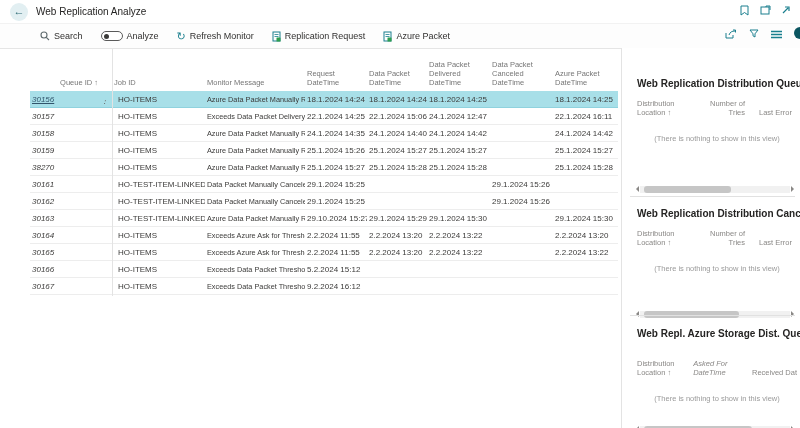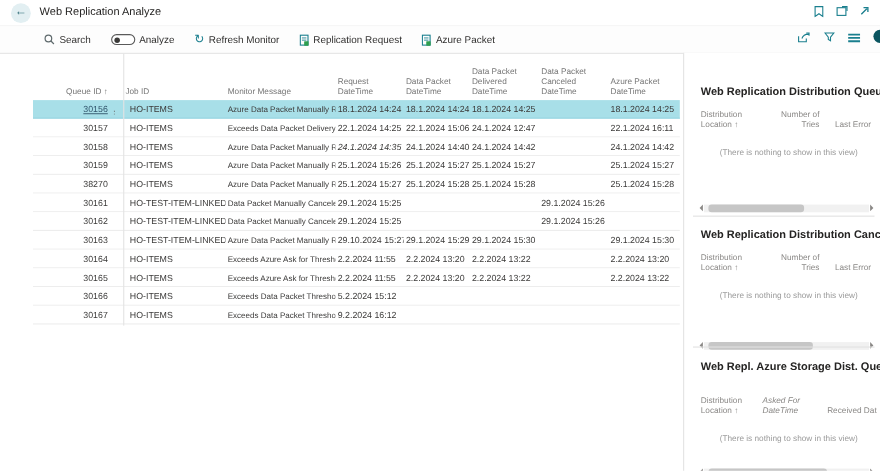--- a/index.html
+++ b/index.html
@@ -22,21 +22,21 @@
 
   
   .table-area { position:absolute; left:30px; top:49px; width:588px; }
   .freeze-line { position:absolute; left:112px; top:49px; width:1px; height:247px; background:#e3e3e3; }
   .thead { display:flex; align-items:flex-end; height:42px; padding-bottom:4px; }
   .th { font-size:7.5px; color:#767676; white-space:pre-line; line-height:1.2; padding:0 4px 0 2px; }
   .th.c0 { text-align:right; padding-right:14px; }
   .tr { display:flex; height:17px; border-bottom:1px solid #ededed; align-items:center; background:#fff; }
   .tr.selected { background:#a8dfe8; border-bottom:1px solid #8fd2de; }
   .td { font-size:8px; color:#3b3a39; white-space:nowrap; overflow:hidden; padding:0 4px 0 2px; }
-  .td.c0 { text-align:right; padding-right:14px; position:relative; }
+  .td.c0 { text-align:left; padding-right:14px; position:relative;font-style:italic; }
   .td.c1 { padding-left:6px; }
   .td.c2 { font-size:7.3px; }
   .td .link { text-decoration:underline; color:#31556b; cursor:pointer; }
   .td .kebab { position:absolute; right:4px; top:0; color:#605e5c; font-size:8px; line-height:17px; cursor:pointer; }
 
   
   .factbox-panel { position:absolute; left:621px; top:48px; width:179px; height:380px; background:#fff;
                    border-left:1px solid #e3e3e3; overflow:hidden; }
   .factbox { position:absolute; left:15px; width:160px; }
   .fb-title { font-size:10px; font-weight:bold; color:#252423; white-space:nowrap; }
@@ -174,21 +174,21 @@
         <div class="td c3" style="width: 62px;">22.1.2024 14:25</div>
         <div class="td c4" style="width: 60px;">22.1.2024 15:06</div>
         <div class="td c5" style="width: 63px;">24.1.2024 12:47</div>
         <div class="td c6" style="width: 63px;"></div>
         <div class="td c7" style="width: 64px;">22.1.2024 16:11</div>
       </div>
       <div class="tr">
         <div class="td c0" style="width: 82px;"><span>30158</span></div>
         <div class="td c1" style="width: 93px;">HO-ITEMS</div>
         <div class="td c2" style="width: 100px;">Azure Data Packet Manually Re...</div>
-        <div class="td c3" style="width: 62px; font-style: italic;">24.1.2024 14:35</div>
+        <div class="td c3" style="width: 62px;">24.1.2024 14:35</div>
         <div class="td c4" style="width: 60px;">24.1.2024 14:40</div>
         <div class="td c5" style="width: 63px;">24.1.2024 14:42</div>
         <div class="td c6" style="width: 63px;"></div>
         <div class="td c7" style="width: 64px;">24.1.2024 14:42</div>
       </div>
       <div class="tr">
         <div class="td c0" style="width: 82px;"><span>30159</span></div>
         <div class="td c1" style="width: 93px;">HO-ITEMS</div>
         <div class="td c2" style="width: 100px;">Azure Data Packet Manually Re...</div>
         <div class="td c3" style="width: 62px;">25.1.2024 15:26</div>

